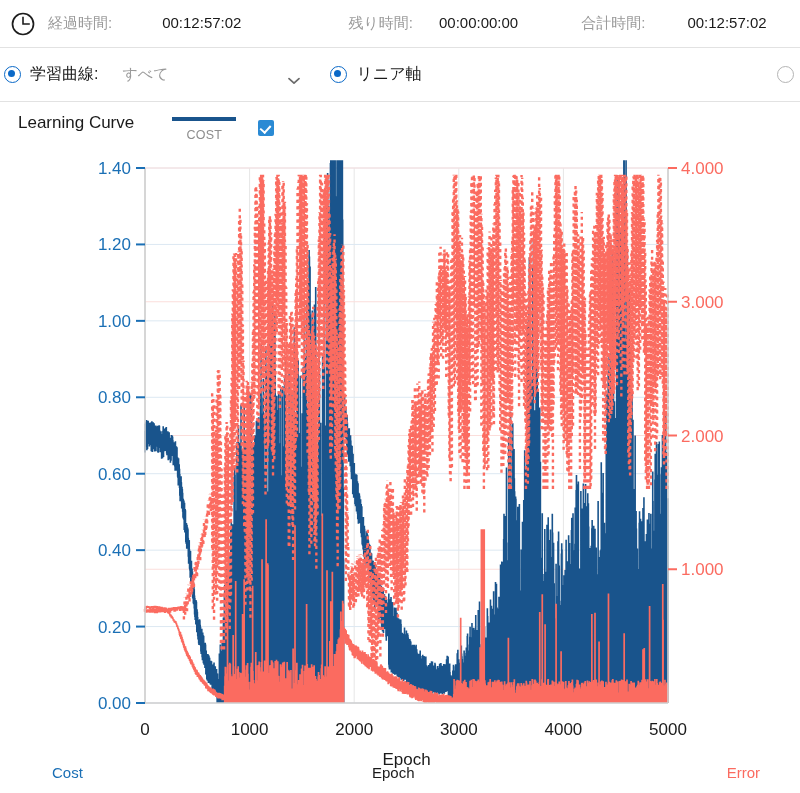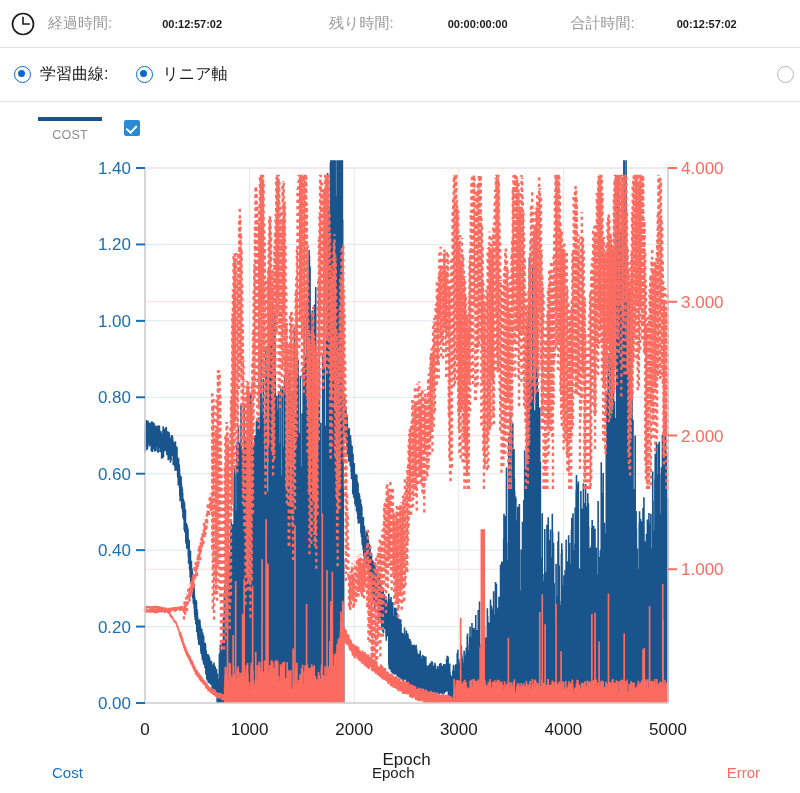--- a/index.html
+++ b/index.html
@@ -36,38 +36,37 @@
     align-items: baseline;
     white-space: nowrap;
     justify-content: flex-end;
   }
   .time-label {
     color: #9a9a9a;
     font-size: 15px;
   }
   .time-value {
     color: #1a1a1a;
-    font-size: 11px;
-    font-weight: 700;
+    font-size: 15px;
+    font-weight: 400;
   }
   #time-elapsed-label   { margin-left: 0; }
   #time-elapsed-value   { margin-left: 50px; }
   #time-remaining-label { margin-left: 107px; }
-  #time-remaining-value { margin-left: 54px; }
+  #time-remaining-value { margin-left: 26px; }
   #time-total-label     { margin-left: 63px; }
   #time-total-value     { margin-left: 42px; }
 
   
   #options-bar {
     height: 54px;
     display: flex;
     align-items: center;
     border-bottom: 1px solid #e2e2e2;
     box-sizing: border-box;
-    padding-left: 10px;
     position: relative;
   }
   .radio-group {
     display: flex;
     align-items: center;
     white-space: nowrap;
   }
   .radio {
     width: 17px;
     height: 17px;
@@ -230,35 +229,44 @@
 </div>
 
 <div id="options-bar">
 
   <div class="radio-group" id="opt-learning-curve">
     <span class="radio on"></span>
     <span class="radio-label">学習曲線:</span>
   </div>
 
 
+  <div id="dropdown-tradeoff">
+    <span id="dropdown-value">すべて</span>
+    <span class="chevron-down">
+      <svg viewBox="0 0 12 8" width="12" height="8">
+        <path d="M1 1.6 L6 6.2 L11 1.6" fill="none" stroke="#6b6b6b" stroke-width="1.7" stroke-linecap="round" stroke-linejoin="round"></path>
+      </svg>
+    </span>
+  </div>
 
   <div class="radio-group" id="opt-linear-axis">
     <span class="radio on"></span>
     <span class="radio-label">リニア軸</span>
   </div>
 
   <div class="radio-group" id="opt-log-axis">
     <span class="radio off"></span>
     <span class="radio-label"></span>
   </div>
 </div>
 
 <div id="chart-card">
 
   <div id="chart-header">
+    <div id="chart-title">Learning Curve</div>
 
     <div id="legend">
 
       <div class="legend-item cost">
         <div class="legend-marker-wrap">
           <span class="legend-swatch solid-blue"></span>
           <span class="legend-text">COST</span>
         </div>
       </div>
 

